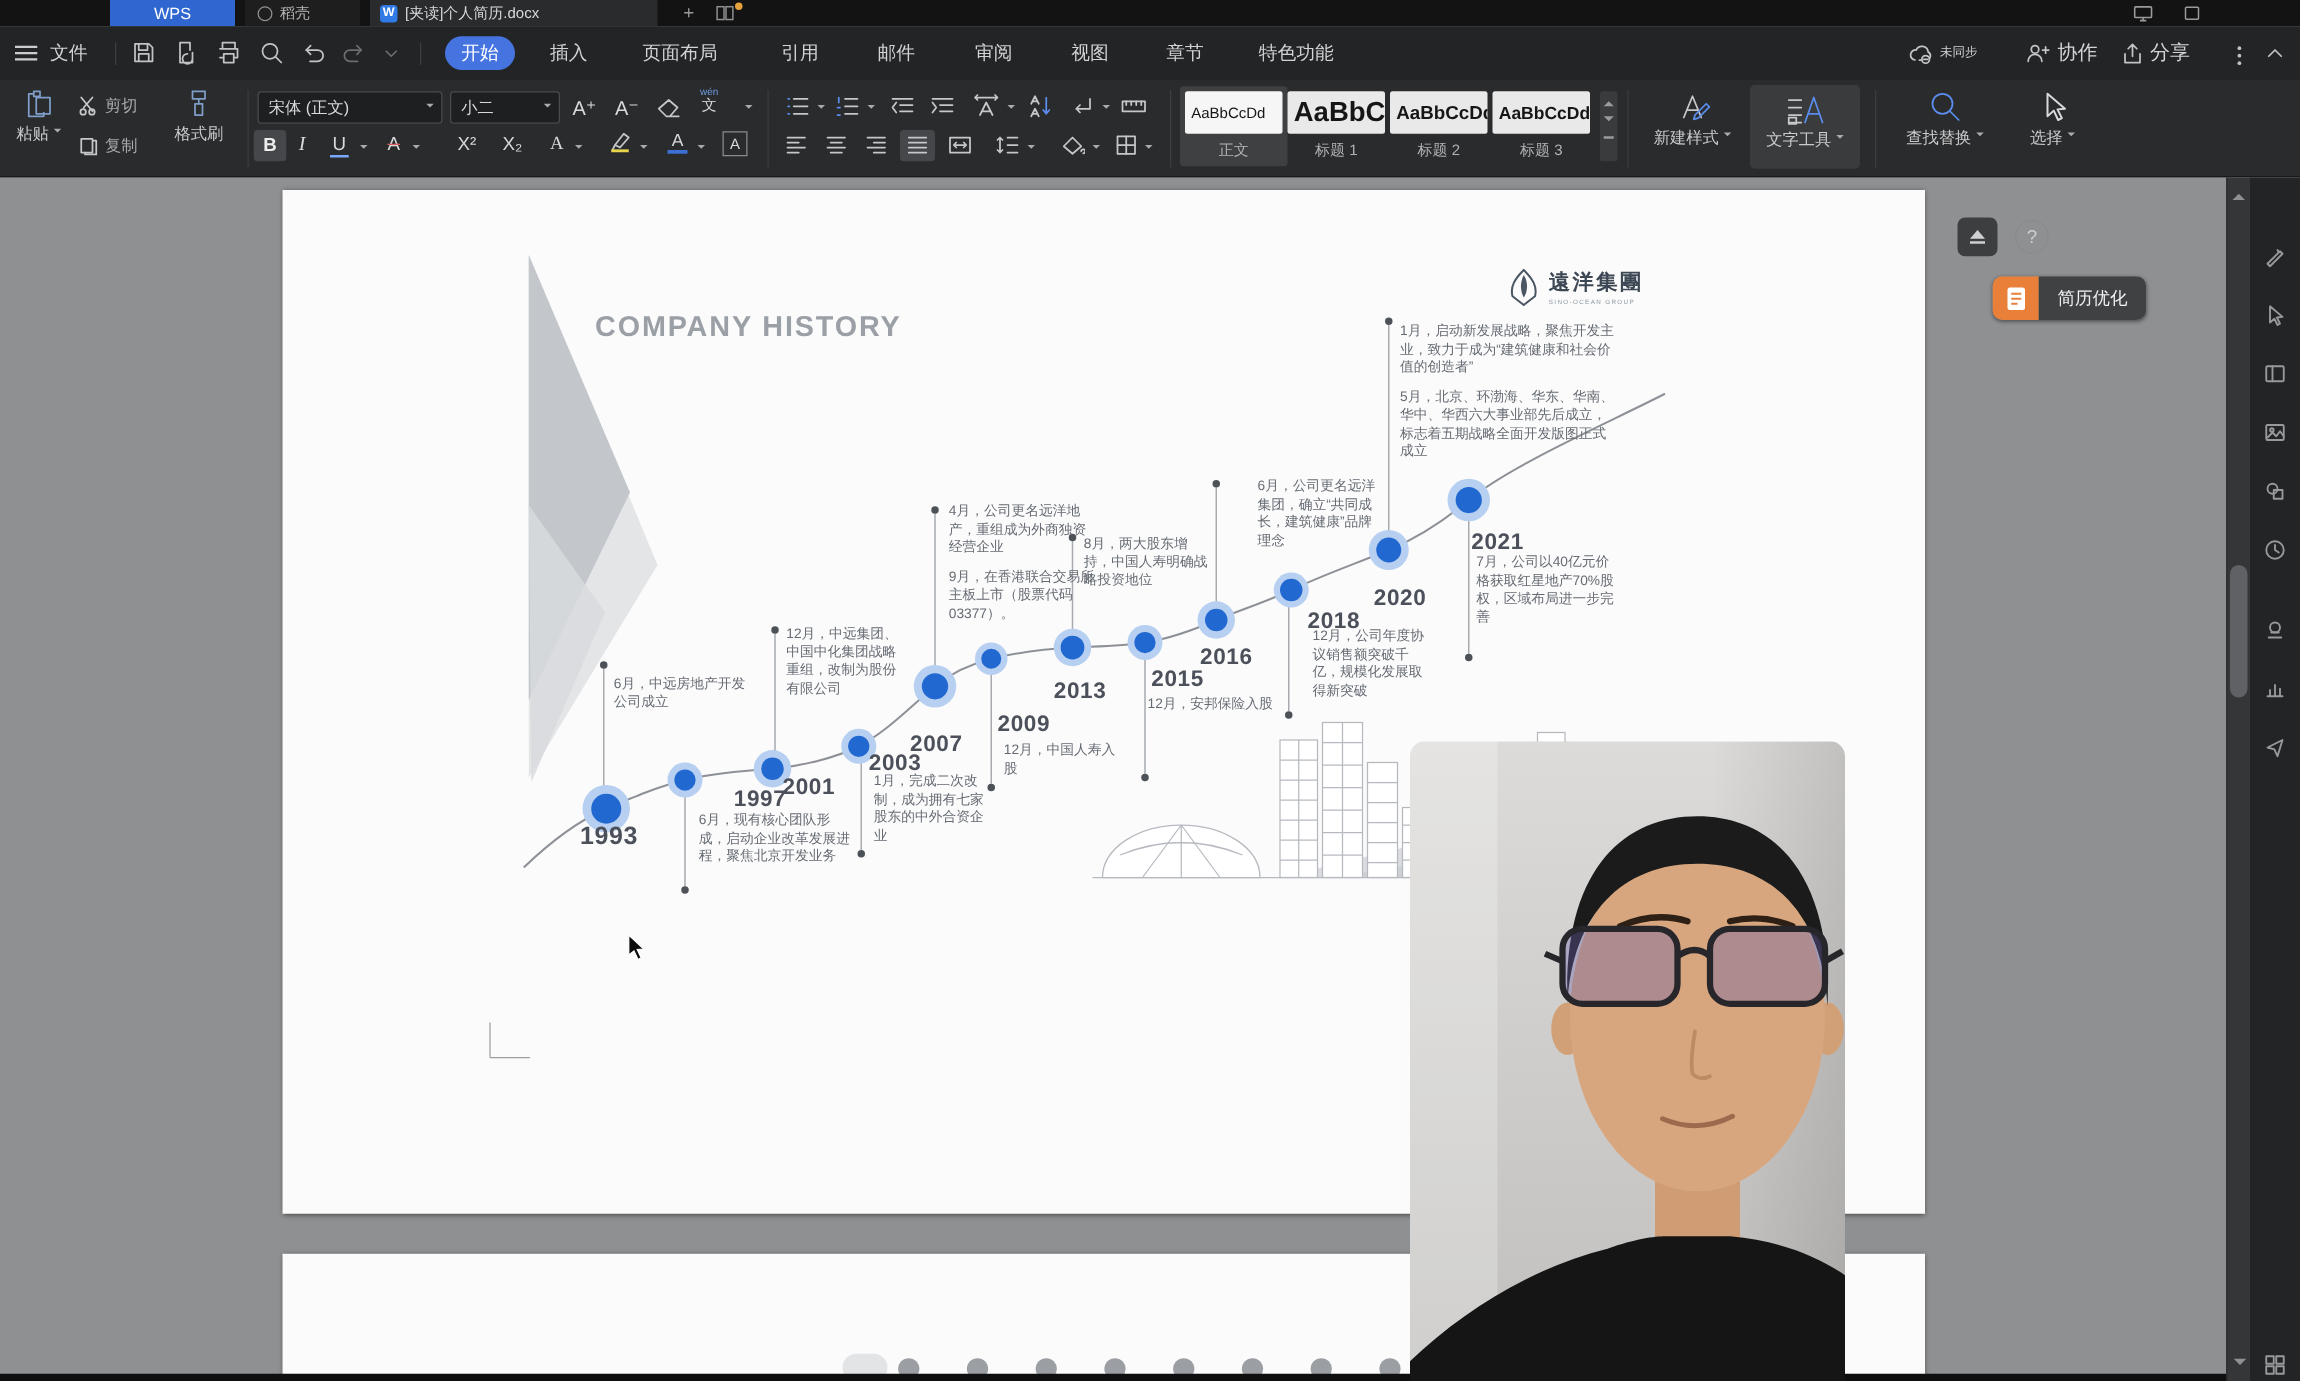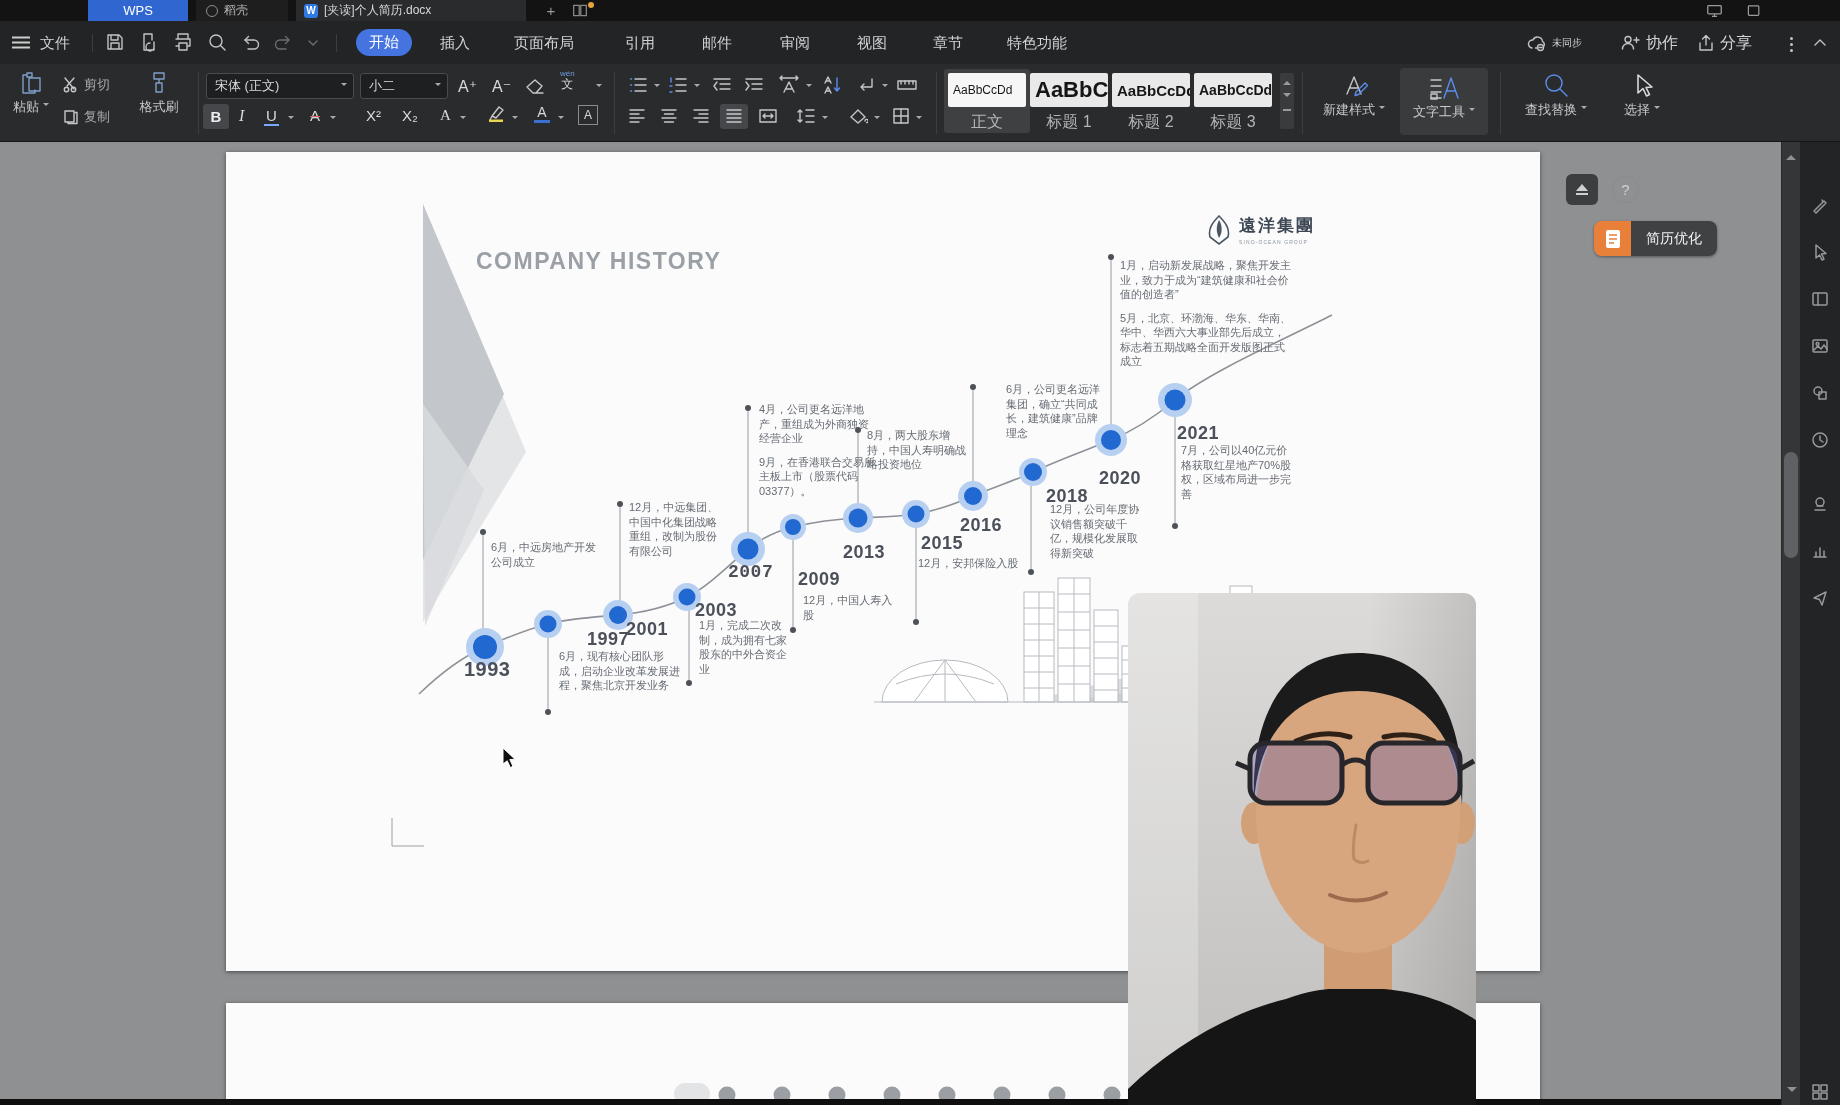--- a/index.html
+++ b/index.html
@@ -34,21 +34,21 @@
   #toolbar{left:0;top:64px;width:1840px;height:78px;background:#2a2b2c;border-bottom:1px solid #151515;}
   .ttxt{color:#c9cacb;font-size:13px;white-space:nowrap;}
   .ticon svg{stroke:#c6c7c9;fill:none;stroke-width:1.4;stroke-linecap:round;stroke-linejoin:round;}
   .combo{background:#1e1f20;border:1px solid #4a4b4d;border-radius:3px;color:#d8d9da;font-size:13px;
     display:flex;align-items:center;padding:0 6px 0 8px;height:26px;}
   .combo .fill{flex:1;}
   .fmtbtn{color:#d8d9da;font-size:15px;}
   .pressed{background:#45474a;border-radius:3px;}
   .stylecard{height:34px;border-radius:2px;background:#e9e9e9;color:#161616;display:flex;align-items:center;
     justify-content:flex-start;padding-left:5px;overflow:hidden;white-space:nowrap;}
-  .stylelabel{color:#b2b3b5;font-size:16px;text-align:center;}
+  .stylelabel{color:#b2b3b5;font-size:12px;text-align:center;}
   
   #docarea{left:0;top:142px;width:1840px;height:963px;background:#8f9092;}
   .page{background:#fbfbfb;box-shadow:0 1px 4px rgba(0,0,0,.5);}
   #page1{left:226px;top:10px;width:1314px;height:819px;}
   #page2{left:226px;top:861px;width:1314px;height:102px;}
   .h-en{left:250px;top:96px;font-size:23px;font-weight:bold;letter-spacing:1.5px;color:#9ba0a7;}
   .h-zh{left:250px;top:124px;font-size:36px;font-weight:bold;letter-spacing:8px;color:#3f444b;}
   .tl-label{position:absolute;font-size:18px;font-weight:bold;color:#4b505a;letter-spacing:.5px;}
   .tl-text{position:absolute;font-size:11px;line-height:14.5px;color:#666b73;}
   .tl-text p{margin:0 0 9px 0;}
@@ -547,21 +547,21 @@
         <div>
           <div class="logo-zh">遠洋集團</div>
           <div class="logo-en">SINO-OCEAN GROUP</div>
         </div>
       </div>
 
       <div class="tl-label" style="left:238px;top:506px;font-size:20px;">1993</div>
       <div class="tl-label" style="left:327px;top:477px;margin-left:34px;">1997</div>
       <div class="tl-label" style="left:400px;top:467px;">2001</div>
       <div class="tl-label" style="left:469px;top:448px;">2003</div>
-      <div class="tl-label" style="left:502px;top:410px;font-family:Liberation Mono, monospace;">2007</div>
+      <div class="tl-label" style="left:502px;top:433px;">2007</div>
       <div class="tl-label" style="left:572px;top:417px;">2009</div>
       <div class="tl-label" style="left:617px;top:390px;">2013</div>
       <div class="tl-label" style="left:695px;top:381px;">2015</div>
       <div class="tl-label" style="left:734px;top:363px;">2016</div>
       <div class="tl-label" style="left:820px;top:334px;">2018</div>
       <div class="tl-label" style="left:873px;top:316px;">2020</div>
       <div class="tl-label" style="left:951px;top:271px;">2021</div>
 
       <div class="tl-text" style="left:265px;top:388px;width:112px;">
           <p>6月，中远房地产开发公司成立</p>

